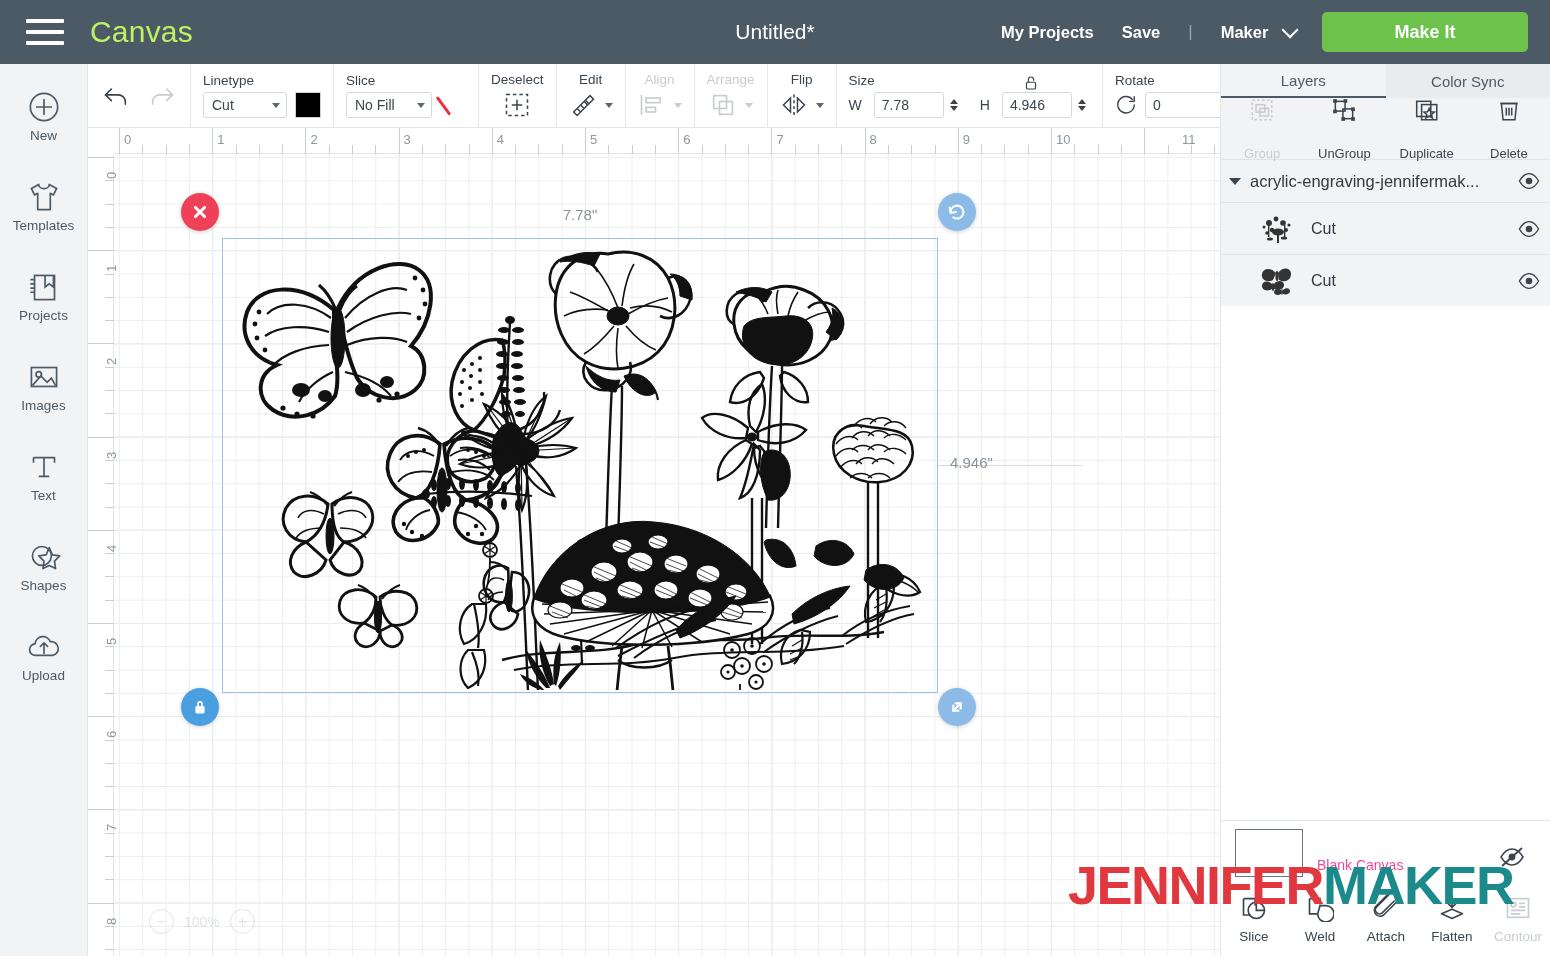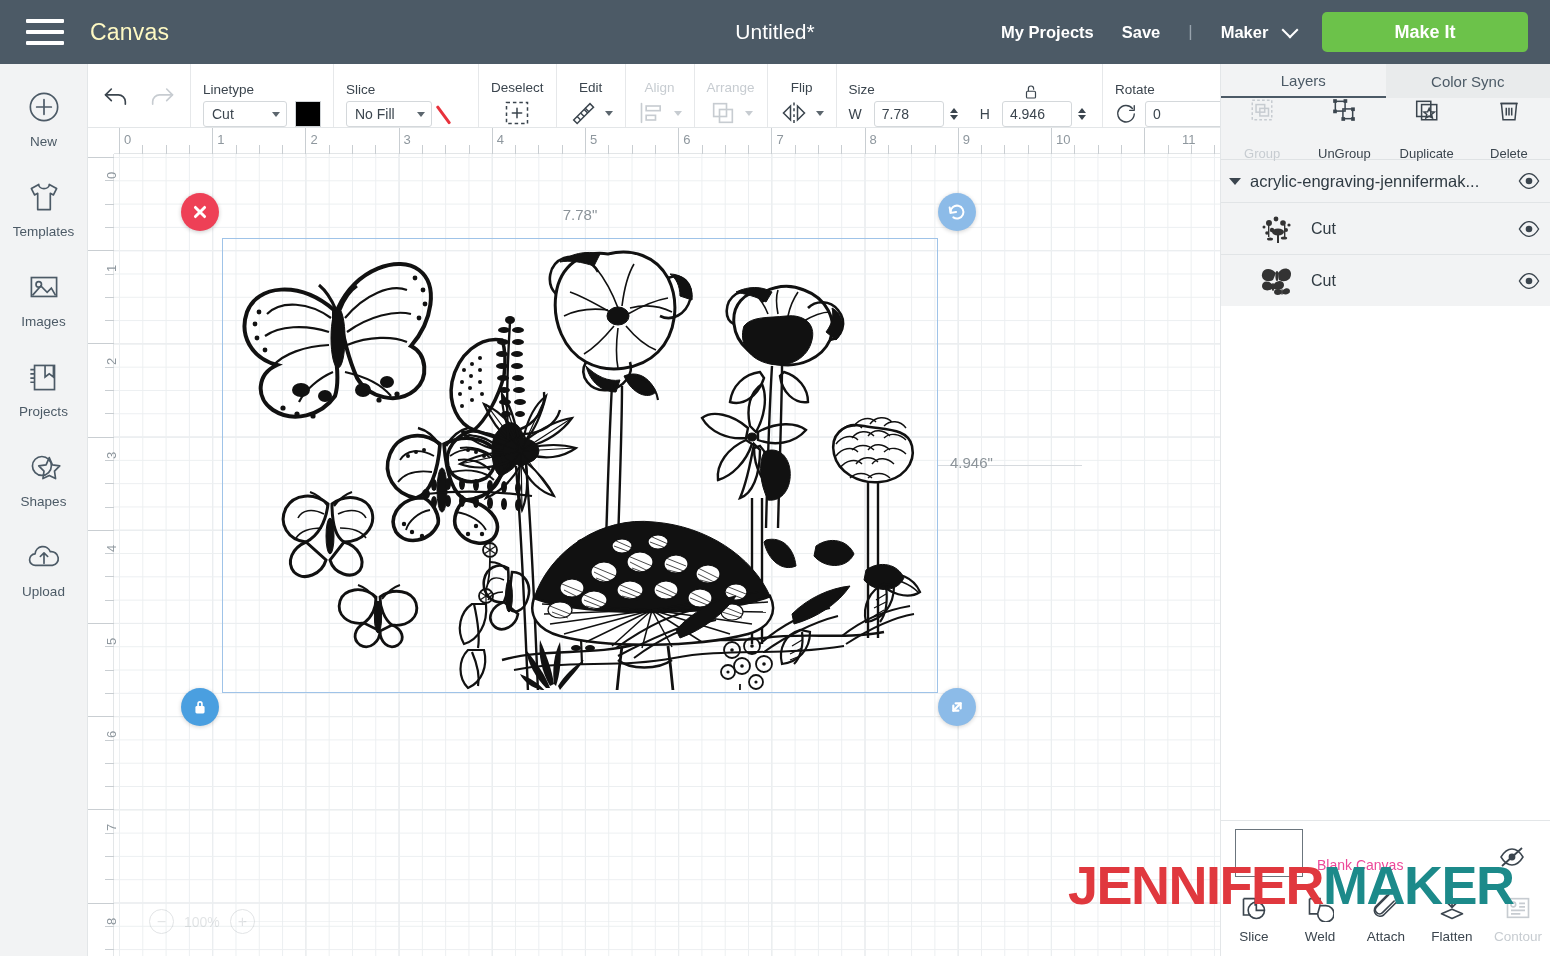--- a/index.html
+++ b/index.html
@@ -12,41 +12,41 @@
   #app { position: relative; width: 1550px; height: 956px; }
 
   
   .header {
     position: absolute; top: 0; left: 0; width: 1550px; height: 64px;
     background: #4c5a66; display: flex; align-items: center;
   }
   .hamburger { width: 38px; height: 26px; margin-left: 26px; display: flex;
     flex-direction: column; justify-content: space-between; cursor: pointer; }
   .hamburger span { display: block; height: 4px; background: #fff; border-radius: 1px; }
-  .header-canvas { color: #fef9c3; font-size: 23px; margin-left: 26px; letter-spacing: .2px; text-align: right; }
+  .header-canvas { color: #bef264; font-size: 30px; margin-left: 26px; letter-spacing: .2px; text-align: right; }
   .header-title { position: absolute; left: 0; right: 0; text-align: center;
     color: #fff; font-size: 21px; pointer-events: none; }
   .header-right { margin-left: auto; display: flex; align-items: center; gap: 0; padding-right: 22px; }
   .hdr-link { color: #fff; font-size: 16.5px; font-weight: bold; padding: 0 14px; cursor: pointer; white-space: nowrap; }
   .hdr-divider { color: #98a3ad; font-size: 17px; padding: 0 14px; }
   .machine { color: #fff; font-size: 16.5px; font-weight: bold; padding: 0 6px 0 14px; cursor: pointer; }
   .chev { display: inline-block; width: 15px; height: 15px; margin-left: 10px; position: relative; }
   .chev::after { content: ""; position: absolute; left: 1px; top: 1px; width: 10px; height: 10px;
     border-right: 2.2px solid #fff; border-bottom: 2.2px solid #fff; transform: rotate(45deg); }
   .makeit {
     background: #6cc24a; color: #fff; font-size: 18px; font-weight: bold;
     border: none; border-radius: 5px; width: 206px; height: 40px; margin-left: 18px; cursor: pointer;
   }
 
   
   .toolbar {
     position: absolute; top: 64px; left: 88px; width: 1132px; height: 64px;
     background: #fff; display: flex; align-items: stretch; border-bottom: 1px solid #e3e6e8;
   }
-  .tb-group { display: flex; flex-direction: column; justify-content: flex-end;
+  .tb-group { display: flex; flex-direction: column; justify-content: center;
     padding: 0 12px; border-right: 1px solid #e6e8ea; position: relative; }
   .tb-group.last { border-right: none; }
   .tb-label { font-size: 13.5px; color: #3b454e; margin-bottom: 4px; }
   .tb-label.dim { color: #c7ccd1; }
   .tb-row { display: flex; align-items: center; gap: 8px; }
   .select-box {
     border: 1px solid #d4d8db; border-radius: 3px; height: 26px; min-width: 80px;
     display: flex; align-items: center; padding: 0 6px 0 8px; font-size: 14px; color: #3b454e;
     justify-content: space-between; background: #fff; cursor: pointer;
   }
@@ -75,21 +75,21 @@
   
   .sidebar {
     position: absolute; top: 64px; left: 0; width: 88px; height: 892px;
     background: #f2f3f4; border-right: 1px solid #e3e6e8;
     display: flex; flex-direction: column; align-items: center; padding-top: 22px;
   }
   .side-item { width: 88px; height: 90px; display: flex; flex-direction: column;
     align-items: center; justify-content: flex-start; cursor: pointer; }
   .side-ic { width: 42px; height: 42px; color: #4c5a66; }
   .side-ic svg { width: 100%; height: 100%; display: block; }
-  .side-lb { font-size: 13.5px; color: #4c5a66; margin-top: 6px; }
+  .side-lb { font-size: 13.5px; color: #4c5a66; }
 
   
   .canvas-wrap { position: absolute; top: 128px; left: 88px; width: 1132px; height: 828px; background: #fff; overflow: hidden; }
   .ruler-h { position: absolute; top: 0; left: 0; width: 1132px; height: 26px; background: #fff; z-index: 6; border-bottom: 1px solid #e3e6e8; }
   .ruler-v { position: absolute; top: 0; left: 0; width: 26px; height: 828px; background: #fff; z-index: 6; border-right: 1px solid #e3e6e8; }
   .ruler-corner { position: absolute; top: 0; left: 0; width: 26px; height: 26px; background: #fff; z-index: 7; }
   .rtick { position: absolute; background: #c9ced2; }
   .rlbl { position: absolute; font-size: 13px; color: #8e979e; }
   .rlbl-v { position: absolute; font-size: 13px; color: #8e979e; transform: rotate(-90deg); transform-origin: left top; }
 
@@ -373,39 +373,47 @@
         <svg viewBox="0 0 40 40" fill="none" stroke="currentColor" stroke-width="1.6" stroke-linejoin="round">
           <path d="M15 8 L8 12 L11 18 L14 16.5 V32 H26 V16.5 L29 18 L32 12 L25 8 a5 4 0 0 1 -10 0 Z"></path>
         </svg>
       </div>
       <div class="side-lb">Templates</div>
     </div>
 
     <div class="side-item">
       <div class="side-ic">
         <svg viewBox="0 0 40 40" fill="none" stroke="currentColor" stroke-width="1.6">
+          <rect x="11" y="9" width="19" height="23"></rect>
+          <path d="M11 13 H7 M11 17 H7 M11 21 H7 M11 25 H7"></path>
+          <path d="M21 9 V20 L25 17 L29 20 V9"></path>
+        </svg>
+      </div>
+      <div class="side-lb">Projects</div>
+    </div>
+
+    <div class="side-item">
+      <div class="side-ic">
+        <svg viewBox="0 0 40 40" fill="none" stroke="currentColor" stroke-width="1.6">
           <rect x="8" y="11" width="24" height="18"></rect>
           <circle cx="15" cy="17.5" r="2.6"></circle>
           <path d="M9 28 L17 19 L23 25 L27 21 L31 28"></path>
         </svg>
       </div>
       <div class="side-lb">Images</div>
     </div>
 
     <div class="side-item">
       <div class="side-ic">
-        <svg viewBox="0 0 40 40" fill="none" stroke="currentColor" stroke-width="1.6">
-          <rect x="11" y="9" width="19" height="23"></rect>
-          <path d="M11 13 H7 M11 17 H7 M11 21 H7 M11 25 H7"></path>
-          <path d="M21 9 V20 L25 17 L29 20 V9"></path>
-        </svg>
-      </div>
-      <div class="side-lb">Projects</div>
-    </div>
-
+        <svg viewBox="0 0 40 40" fill="none" stroke="currentColor" stroke-width="1.6" stroke-linejoin="round">
+          <path d="M10 11 H30 V16 M10 11 V16 M20 11 V29 M15 29 H25"></path>
+        </svg>
+      </div>
+      <div class="side-lb">Text</div>
+    </div>
 
     <div class="side-item">
       <div class="side-ic">
         <svg viewBox="0 0 40 40" fill="none" stroke="currentColor" stroke-width="1.6" stroke-linejoin="round">
           <circle cx="18" cy="19" r="9"></circle>
           <path d="M25 11 L28 18 L35 19 L30 24 L31 31 L25 28 L19 31 L20 24 L15 19 L22 18 Z"></path>
         </svg>
       </div>
       <div class="side-lb">Shapes</div>
     </div>

